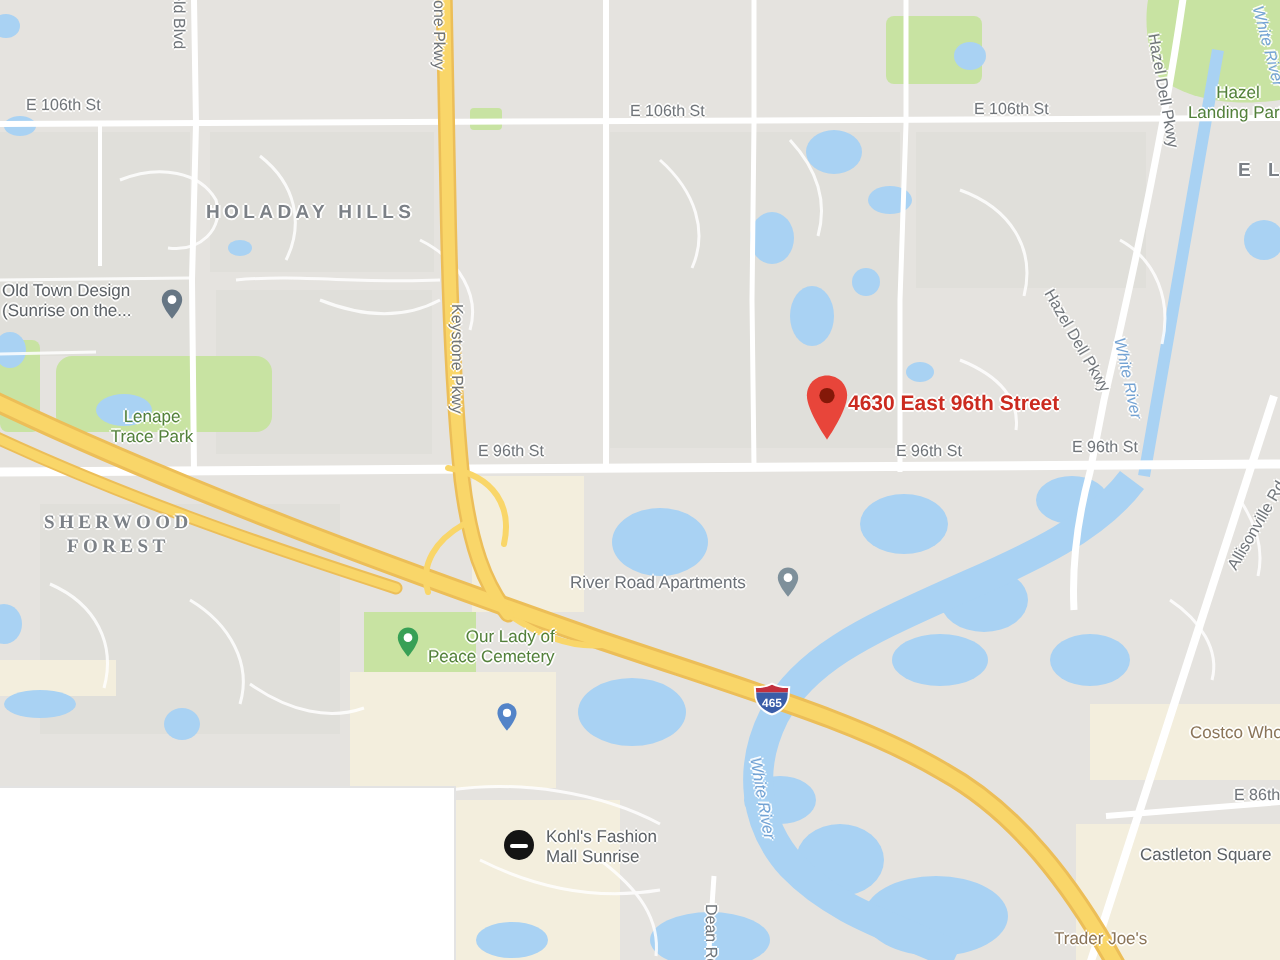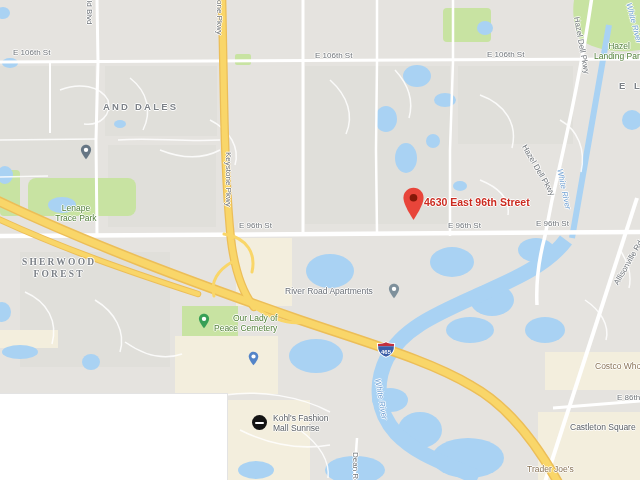--- a/index.html
+++ b/index.html
@@ -157,30 +157,34 @@
     <div class="lbl road" style="left:581px;top:16px;transform:rotate(80deg);">Hazel Dell Pkwy</div>
     <div class="lbl road" style="left:528px;top:143px;transform:rotate(60deg);">Hazel Dell Pkwy</div>
     <div class="lbl road" style="left:612px;top:282px;transform:rotate(-60deg);">Allisonville Rd</div>
     <div class="lbl road" style="left:360px;top:452px;transform:rotate(90deg);">Dean Rd</div>
 
     <div class="lbl water-lbl" style="left:564px;top:168px;transform:rotate(78deg);">White River</div>
     <div class="lbl water-lbl" style="left:382px;top:378px;transform:rotate(80deg);">White River</div>
     <div class="lbl water-lbl" style="left:633px;top:2px;transform:rotate(75deg);">White River</div>
 
     <div class="lbl nbhd" style="left:103px;top:101px;">
-      <div>AND DALES</div>
+      <div>HOLADAY HILLS</div>
     </div>
     <div class="lbl nbhd" style="left:22px;top:256px;font-family:Liberation Serif, serif;">
       <div>SHERWOOD</div>
       <div>FOREST</div>
     </div>
     <div class="lbl nbhd" style="left:619px;top:80px;letter-spacing:3px;">
       <div>E L</div>
     </div>
 
+    <div class="lbl poi" style="left:1px;top:140px;">
+      <div>Old Town Design</div>
+      <div>(Sunrise on the...</div>
+    </div>
     <svg class="pin" style="left:80px;top:144px;" width="12" height="16" viewBox="0 0 16 22">
       <path d="M8 1 C4.1 1 1 4.1 1 8 c0 5 7 13 7 13 s7-8 7-13 C15 4.1 11.9 1 8 1z" fill="#667684"></path>
         <circle cx="8" cy="8" r="3" fill="#fff"></circle>
     </svg>
 
     <div class="lbl poi poi-green c" style="left:48px;top:203px;width:56px;">
       <div>Lenape</div>
       <div>Trace Park</div>
     </div>
 

